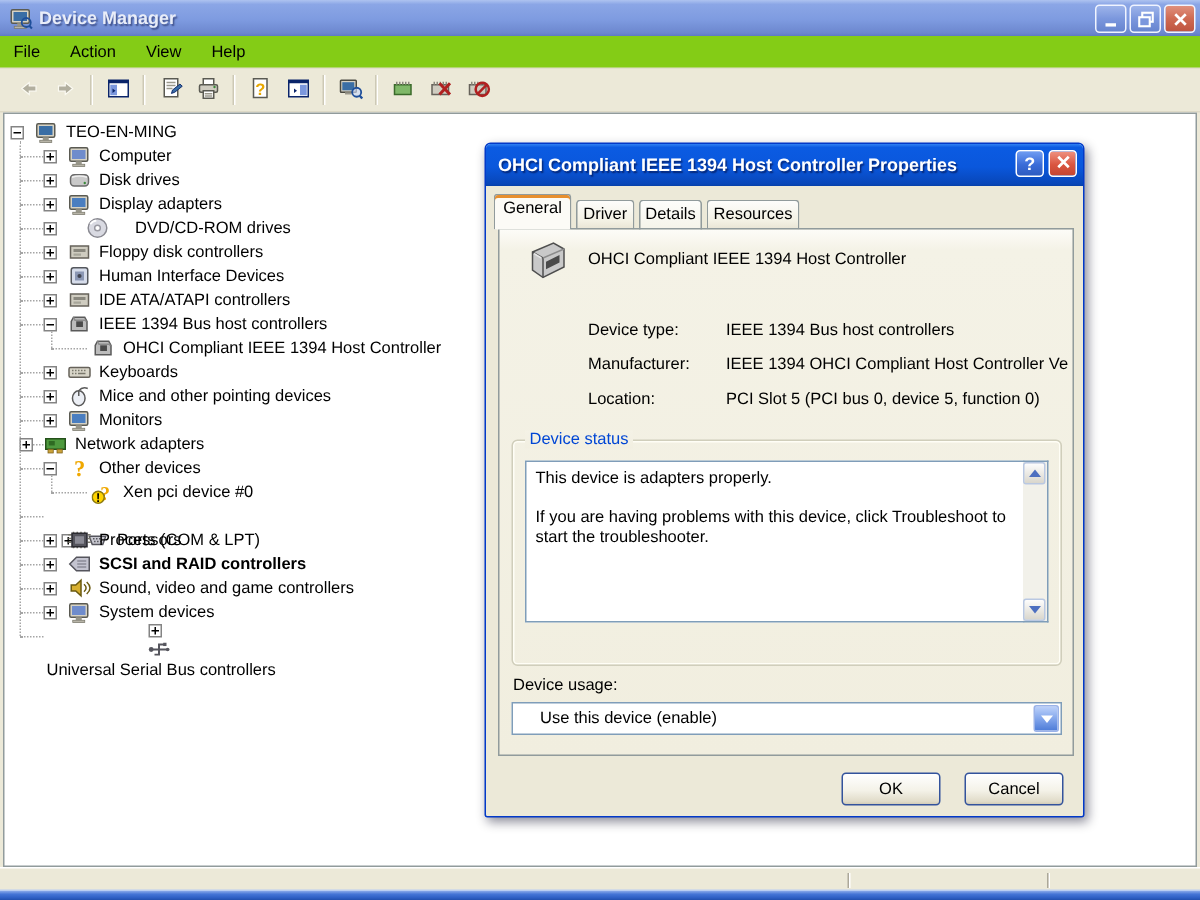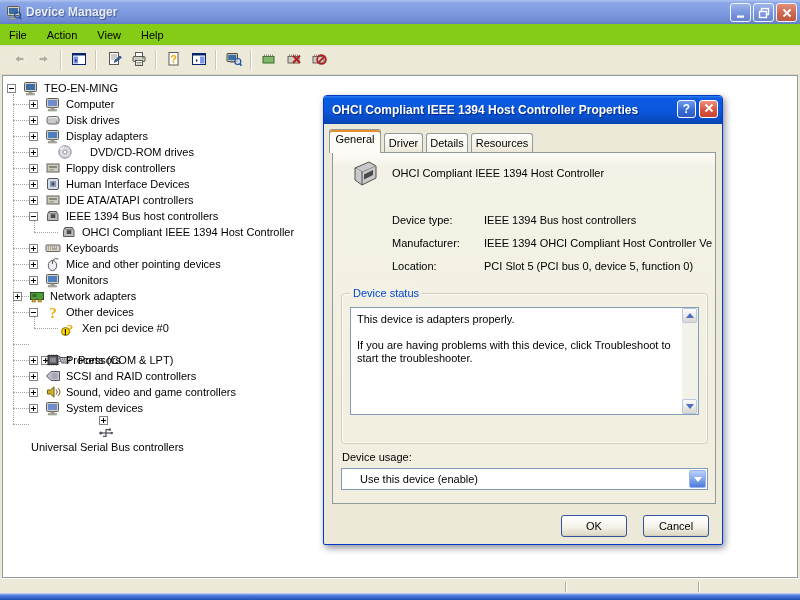--- a/index.html
+++ b/index.html
@@ -409,21 +409,21 @@
       <div class="tree-row" style="left: 26px; top: 276px;">
         <span class="expander plus"></span>
         <span class="t-icon"><svg width="16" height="16" viewBox="0 0 16 16" xmlns="http://www.w3.org/2000/svg">
             <path d="M4 2.5v2 M6.5 2.5v2 M9 2.5v2 M11.5 2.5v2 M4 11.5v2 M6.5 11.5v2 M9 11.5v2 M11.5 11.5v2 M2.5 4.5h-2 M2.5 7h-2 M2.5 9.5h-2 M15.5 4.5h-2 M15.5 7h-2 M15.5 9.5h-2" stroke="#7a786c"></path>
             <rect x="3" y="3.5" width="10" height="9" fill="#55555d" stroke="#2a2a30"></rect>
             <rect x="5" y="5.5" width="6" height="5" fill="#8b8b95"></rect>
           </svg></span>
         <span class="t-label">Processors</span>
       </div>
       <div class="dotline-h" style="left: 10px; top: 300px; width: 16px;"></div>
-      <div class="tree-row" style="left: 26px; top: 292px;">
+      <div class="tree-row" style="left: 26px; top: 292px; font-weight: bold;">
         <span class="expander plus"></span>
         <span class="t-icon"><svg width="16" height="16" viewBox="0 0 16 16" xmlns="http://www.w3.org/2000/svg">
             <path d="M1.5 8 l4.5 -4.5 h8.5 v9 h-8.5 z" fill="#c4c4d0" stroke="#55555d"></path>
             <path d="M6.5 6h6 M6.5 8h6 M6.5 10h6" stroke="#8a8a96"></path>
           </svg></span>
         <span class="t-label">SCSI and RAID controllers</span>
       </div>
       <div class="dotline-h" style="left: 10px; top: 316px; width: 16px;"></div>
       <div class="tree-row" style="left: 26px; top: 308px;">
         <span class="expander plus"></span>

